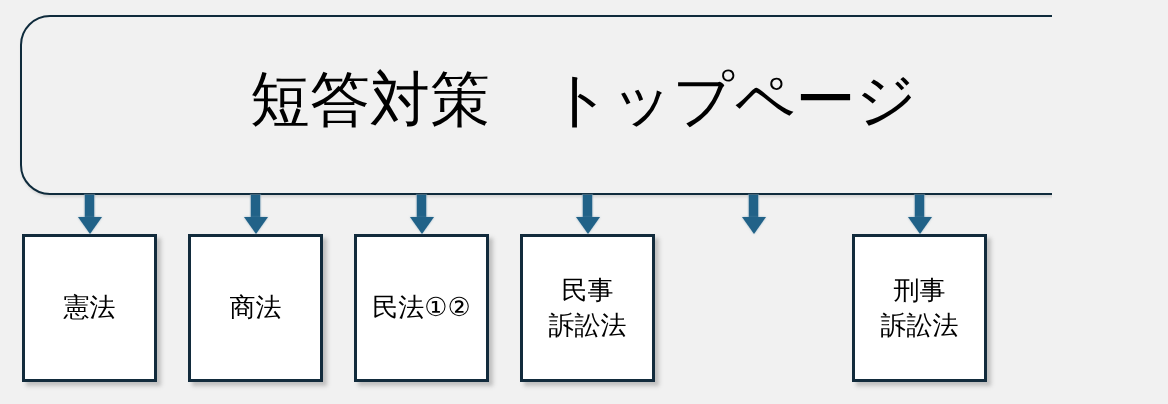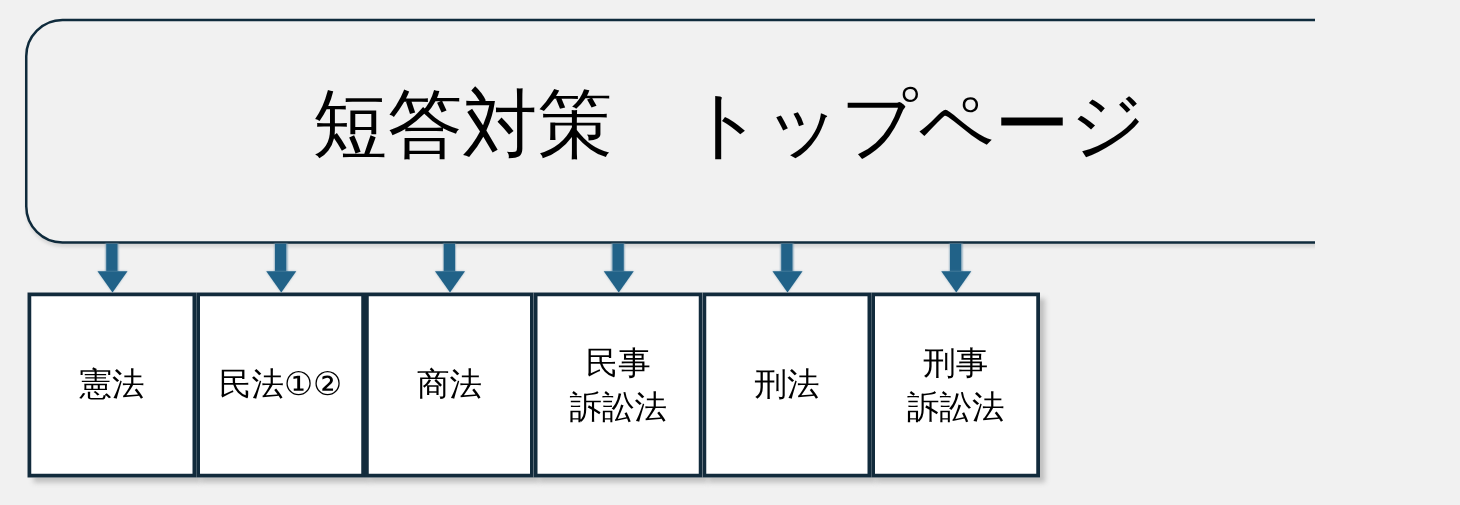--- a/index.html
+++ b/index.html
@@ -35,20 +35,21 @@
     line-height: 1;
     color: var(--text, #000000);
     padding-bottom: 10px;
     white-space: pre;
   }
   .columns {
     position: absolute;
     left: 22px;
     top: 195px;
     display: flex;
+    gap: 31px;
   }
   .column {
     width: 135px;
     display: flex;
     flex-direction: column;
     align-items: center;
   }
   .arrow {
     height: 39px;
     display: flex;
@@ -109,53 +110,50 @@
       </div>
     </div>
 
 
     <div class="column">
       <div class="arrow">
         <span class="arrow-shaft"></span>
         <span class="arrow-head"></span>
       </div>
       <div class="box">
-        <span class="box-label">民法①②</span>
+        <span class="box-label">商法</span>
       </div>
     </div>
 
     <div class="column">
       <div class="arrow">
         <span class="arrow-shaft"></span>
         <span class="arrow-head"></span>
       </div>
       <div class="box">
-        <span class="box-label">商法</span>
+        <span class="box-label">民法①②</span>
       </div>
     </div>
 
     <div class="column">
       <div class="arrow">
         <span class="arrow-shaft"></span>
         <span class="arrow-head"></span>
       </div>
       <div class="box">
         <span class="box-label">民事
 訴訟法</span>
       </div>
     </div>
 
     <div class="column">
       <div class="arrow">
         <span class="arrow-shaft"></span>
         <span class="arrow-head"></span>
       </div>
-      <div class="box">
-        <span class="box-label">刑法</span>
-      </div>
     </div>
 
     <div class="column">
       <div class="arrow">
         <span class="arrow-shaft"></span>
         <span class="arrow-head"></span>
       </div>
       <div class="box">
         <span class="box-label">刑事
 訴訟法</span>

